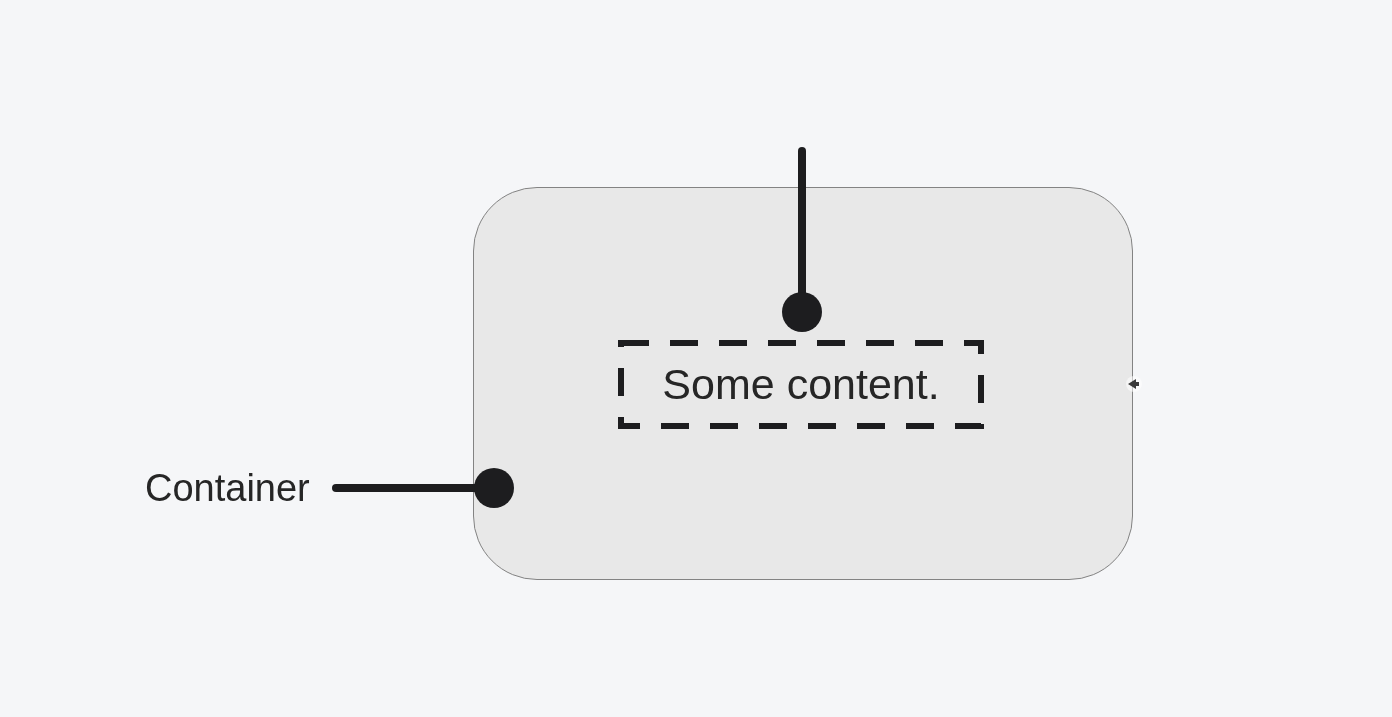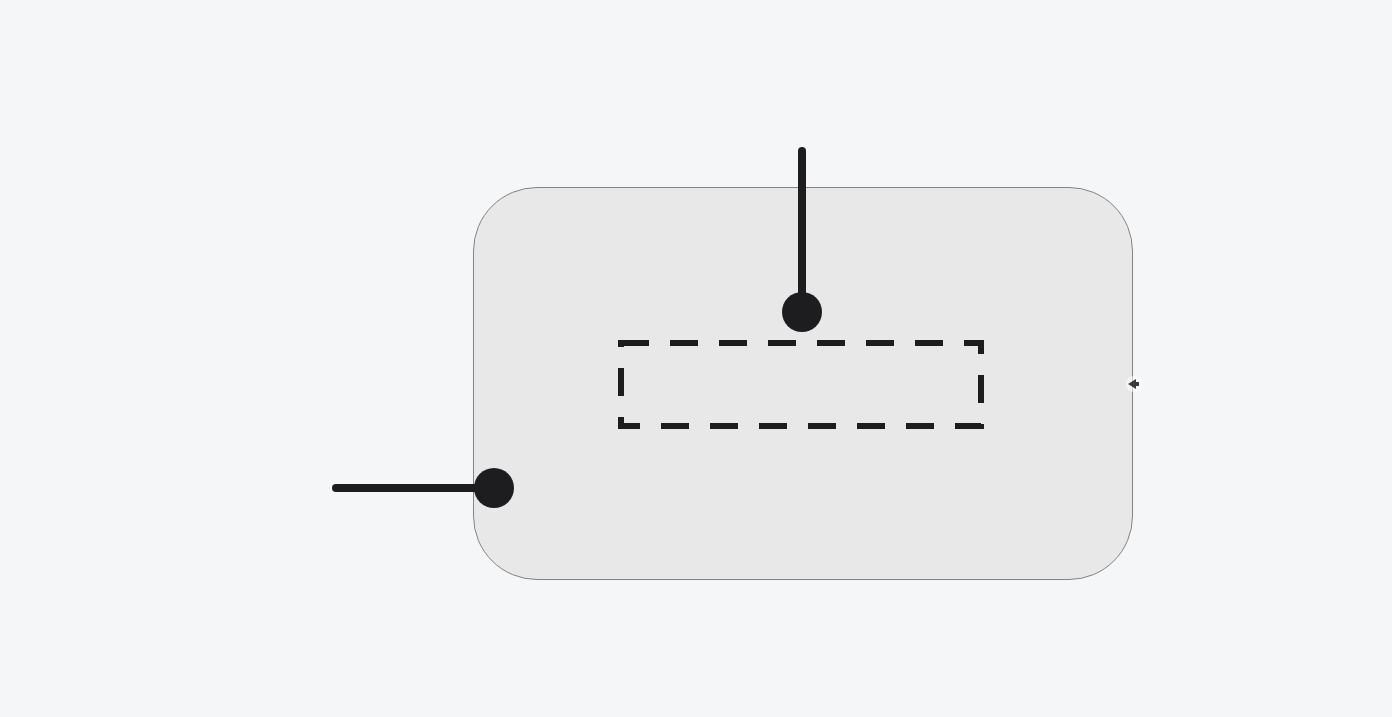--- a/index.html
+++ b/index.html
@@ -89,26 +89,28 @@
 <body>
 
 <div class="stage">
 
   <div class="container-shape"></div>
 
   <div class="content-box">
     <svg class="dash-border" viewBox="0 0 366 89" preserveAspectRatio="none" aria-hidden="true">
       <rect x="3" y="3" width="360" height="83" fill="none" stroke="currentColor" stroke-width="6" stroke-dasharray="28 21"></rect>
     </svg>
+    <span class="content-text">Some content.</span>
   </div>
 
 
   <div class="connector vline"></div>
   <div class="dot dot-top"></div>
 
+  <div class="label label-container">Container</div>
 
   <div class="connector hline"></div>
   <div class="dot dot-left"></div>
 
   <svg class="cursor" viewBox="0 0 20 20" aria-hidden="true">
     <circle cx="10" cy="11" r="8" fill="rgba(255,255,255,0.55)"></circle>
     <path d="M4,11 L12,6 L12,9 L15,9 L15,13 L12,13 L12,16 Z" fill="#3a3a3a"></path>
   </svg>
 
 </div>

